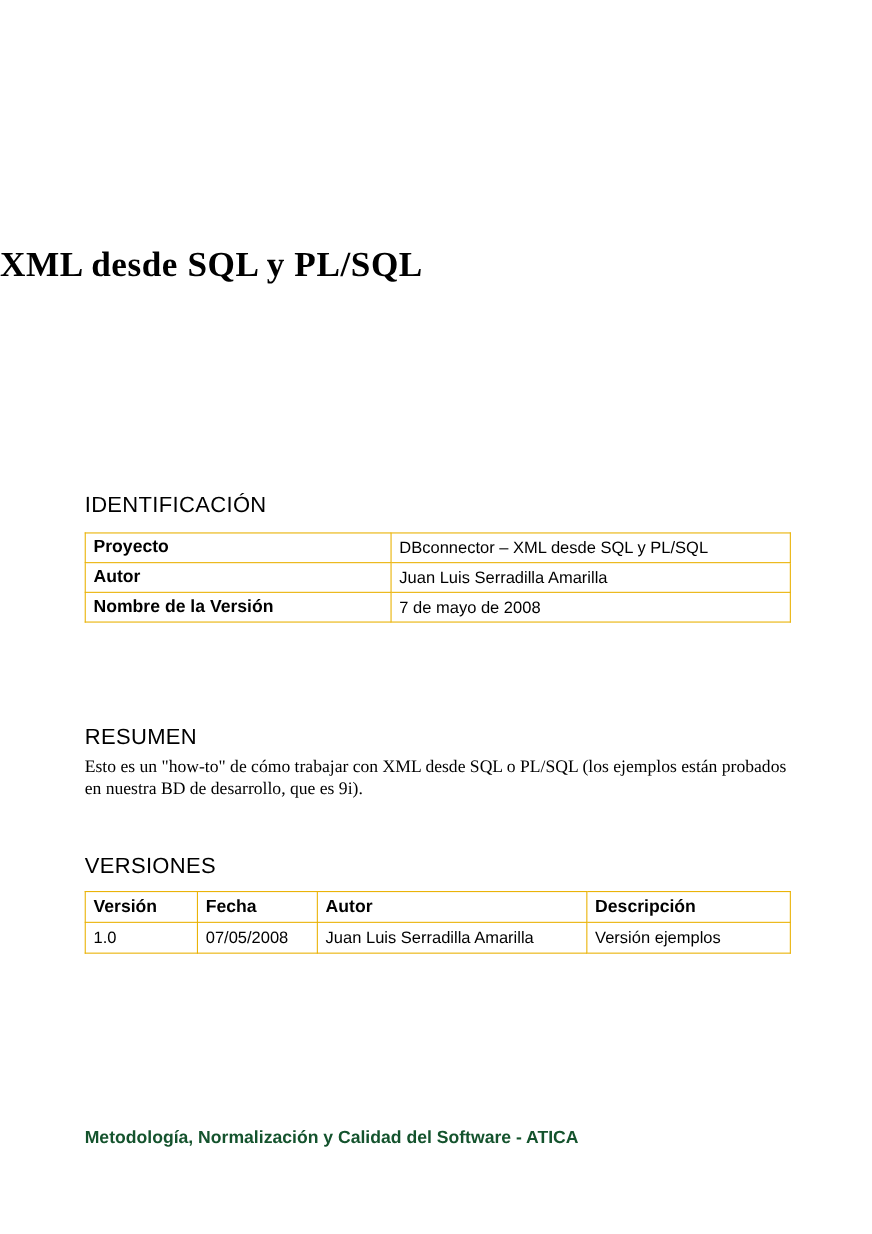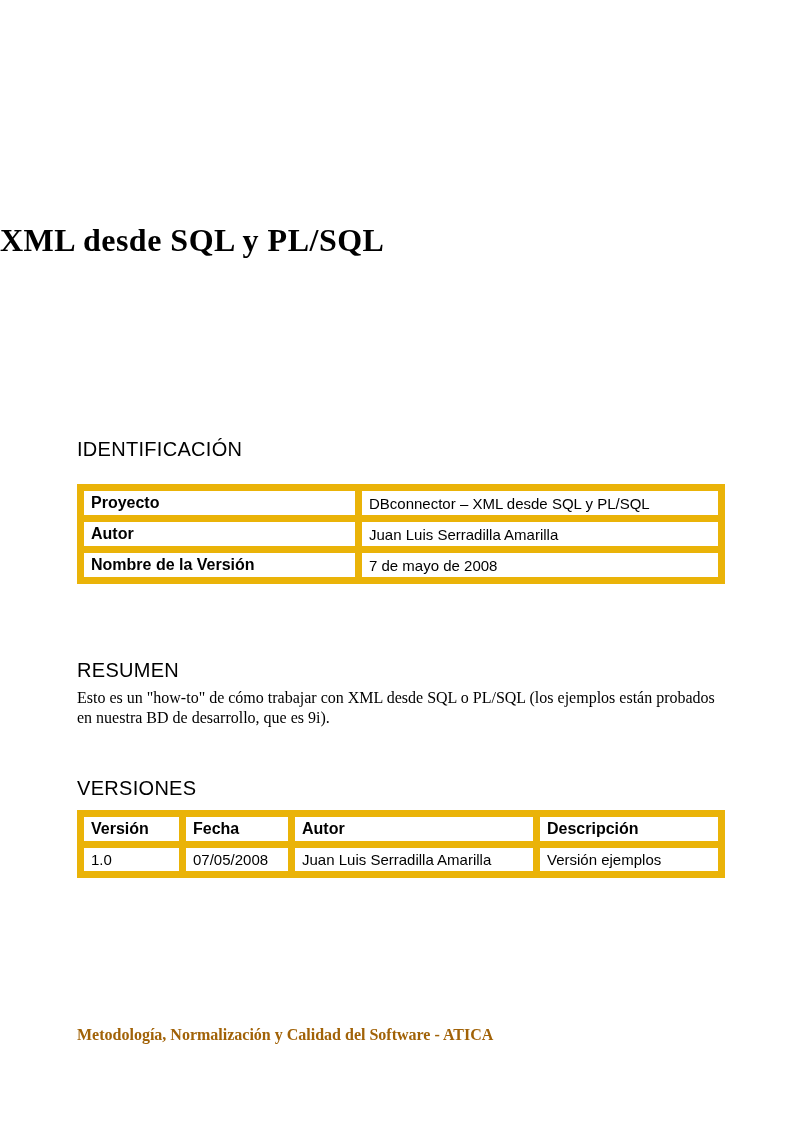--- a/index.html
+++ b/index.html
@@ -28,39 +28,39 @@
 
   .section-heading {
     position: absolute;
     left: 77px;
     font-family: "Liberation Sans", sans-serif;
     font-size: 20px;
     font-weight: normal;
     letter-spacing: 0.3px;
     color: #000000;
   }
-  #heading-identificacion { top: 438px; }
+  #heading-identificacion { top: 448px; }
   #heading-resumen        { top: 659px; }
   #heading-versiones      { top: 777px; }
 
   table.doc-table {
     position: absolute;
     left: 77px;
     border-collapse: collapse;
     table-layout: fixed;
     width: 641px;
     font-family: "Liberation Sans", sans-serif;
     font-size: 15px;
     color: #000000;
   }
   #identification-table { top: 484px; }
   #versions-table       { top: 810px; }
 
   table.doc-table td, table.doc-table th {
-    border: 7px solid #eab308;
+    border: 1px solid #eab308;
     padding: 3px 7px 3px 7px;
     height: 27px;
     vertical-align: middle;
     text-align: left;
     overflow: hidden;
     white-space: nowrap;
   }
   table.doc-table td.label-cell, table.doc-table th {
     font-weight: bold;
     font-size: 16px;
@@ -83,24 +83,24 @@
     font-family: "Liberation Serif", serif;
     font-size: 16px;
     line-height: 20px;
     color: #000000;
   }
 
   .page-footer {
     position: absolute;
     top: 1026px;
     left: 77px;
-    font-family: Liberation Serif, serif;
+    font-family: Liberation Sans, sans-serif;
     font-weight: bold;
     font-size: 16px;
-    color: #a16207;
+    color: #14532d;
   }
 </style>
 </head>
 <body>
 
 <div class="doc-title">XML desde SQL y PL/SQL</div>
 
 <div id="heading-identificacion" class="section-heading">IDENTIFICACIÓN</div>
 
 <table id="identification-table" class="doc-table">

